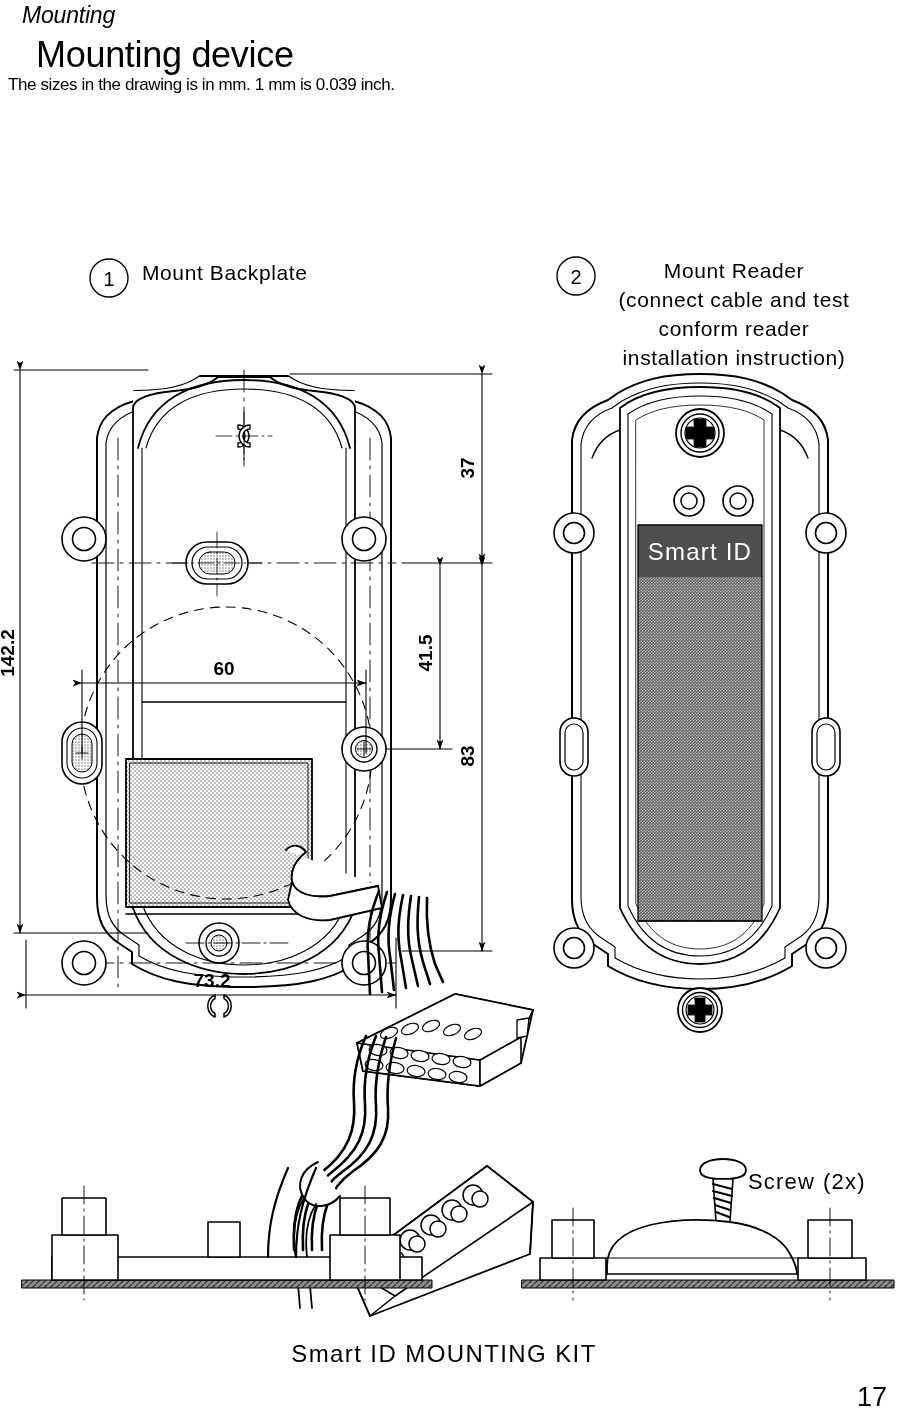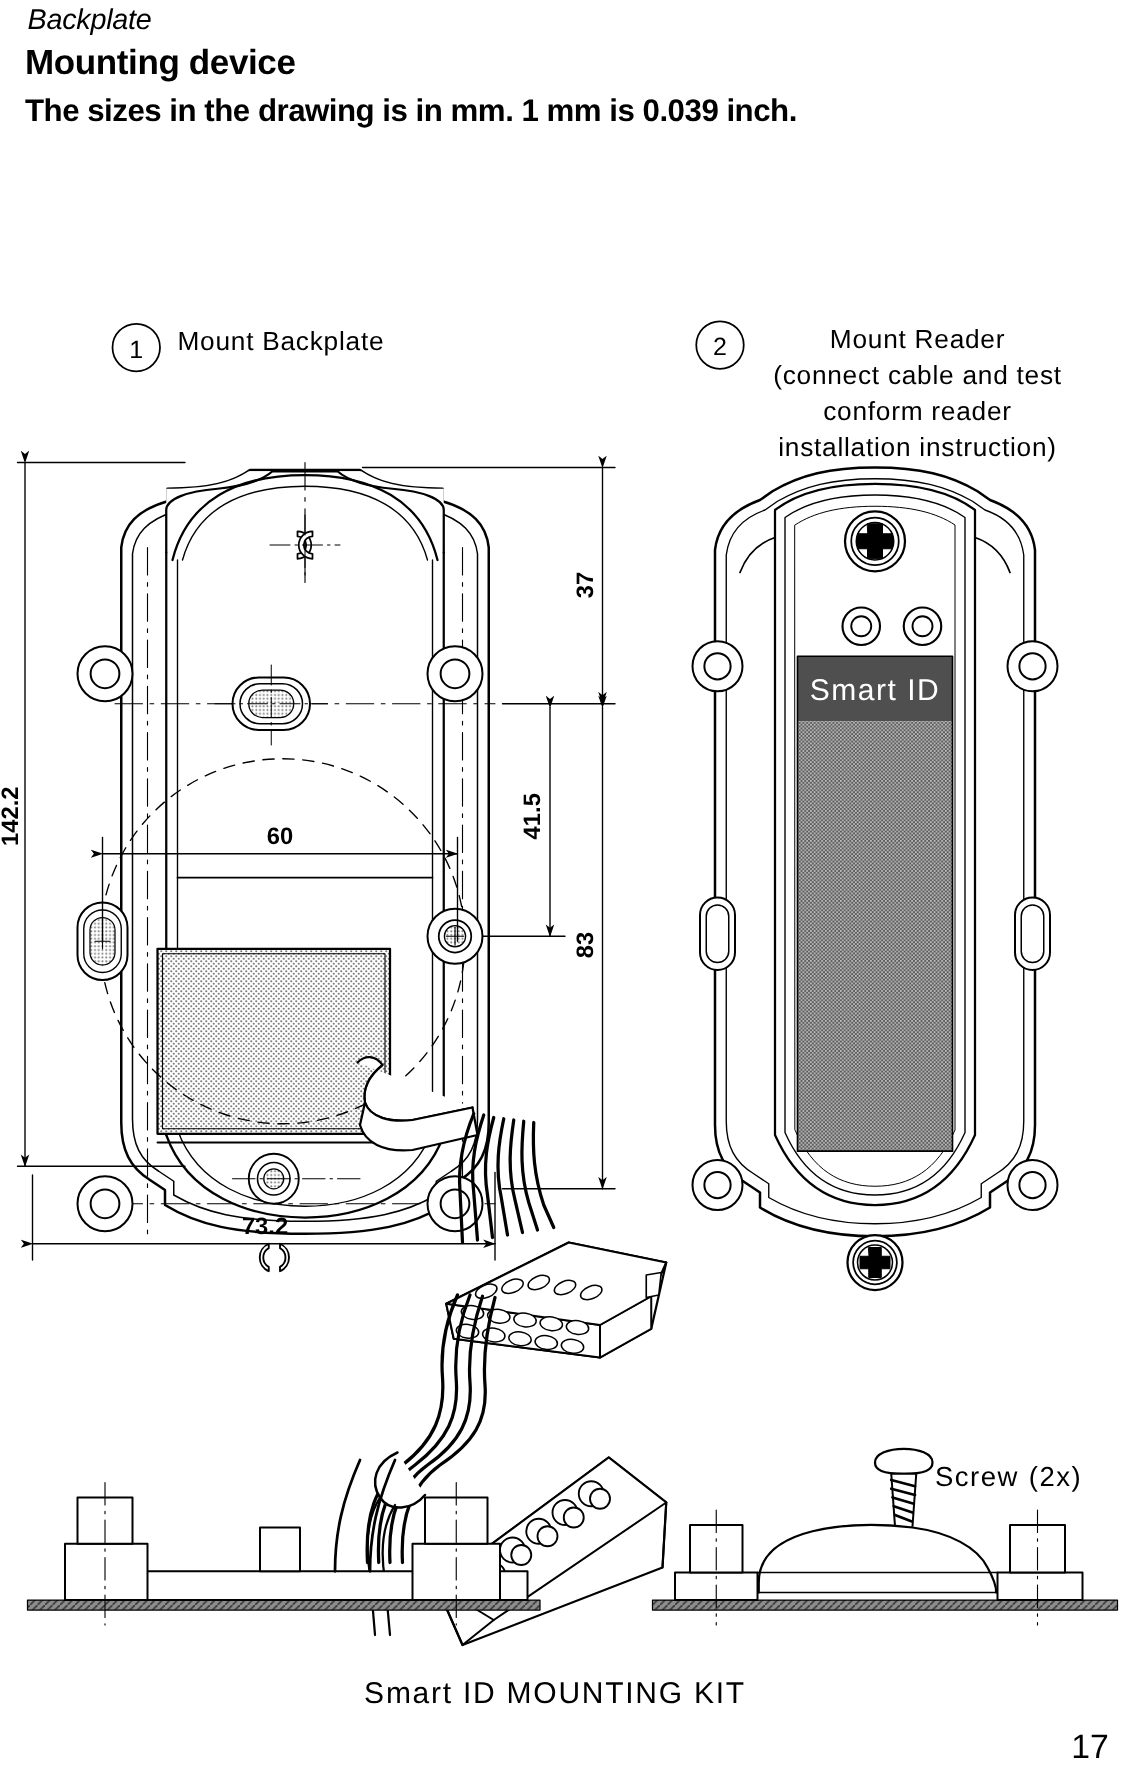--- a/index.html
+++ b/index.html
@@ -16,42 +16,42 @@
   }
 
   
   .hdr { position: absolute; left: 0; top: 0; width: 909px; }
   .hdr-optional {
     position: absolute; left: 22px; top: 2px;
     font-size: 23px; font-style: italic; font-weight: 400;
     letter-spacing: -0.2px;
   }
   .hdr-title {
-    position: absolute; left: 20px; top: 34px;
-    font-size: 28px; font-weight: bold; letter-spacing: -0.3px;
+    position: absolute; left: 36px; top: 34px;
+    font-size: 36px; font-weight: normal; letter-spacing: -0.3px;
   }
   .hdr-sub {
-    position: absolute; left: 20px; top: 75px;
-    font-size: 25px; font-weight: 700; letter-spacing: -0.4px;
+    position: absolute; left: 8px; top: 75px;
+    font-size: 17px; font-weight: 400; letter-spacing: -0.4px;
   }
 
   
   #drawing { position: absolute; left: 0; top: 108px; width: 909px; height: 1311px; }
   #drawing svg { display: block; }
 
   .pgnum {
     position: absolute; right: 22px; bottom: 6px;
     font-size: 27px; font-weight: 500; text-align: right;
   }
 </style>
 </head>
 <body>
 
 <div class="hdr">
-  <div class="hdr-optional">Backplate</div>
+  <div class="hdr-optional">Mounting</div>
   <div class="hdr-title">Mounting device</div>
   <div class="hdr-sub">The sizes in the drawing is in mm. 1 mm is 0.039 inch.</div>
 </div>
 
 <div id="drawing">
 <svg width="909" height="1311" viewBox="0 0 909 1311" xmlns="http://www.w3.org/2000/svg">
   <defs>
     <pattern id="stipple" width="4" height="4" patternUnits="userSpaceOnUse">
       <rect width="4" height="4" fill="#ffffff"></rect>
       <circle cx="1" cy="1" r="0.85" fill="#7d7d7d"></circle>

